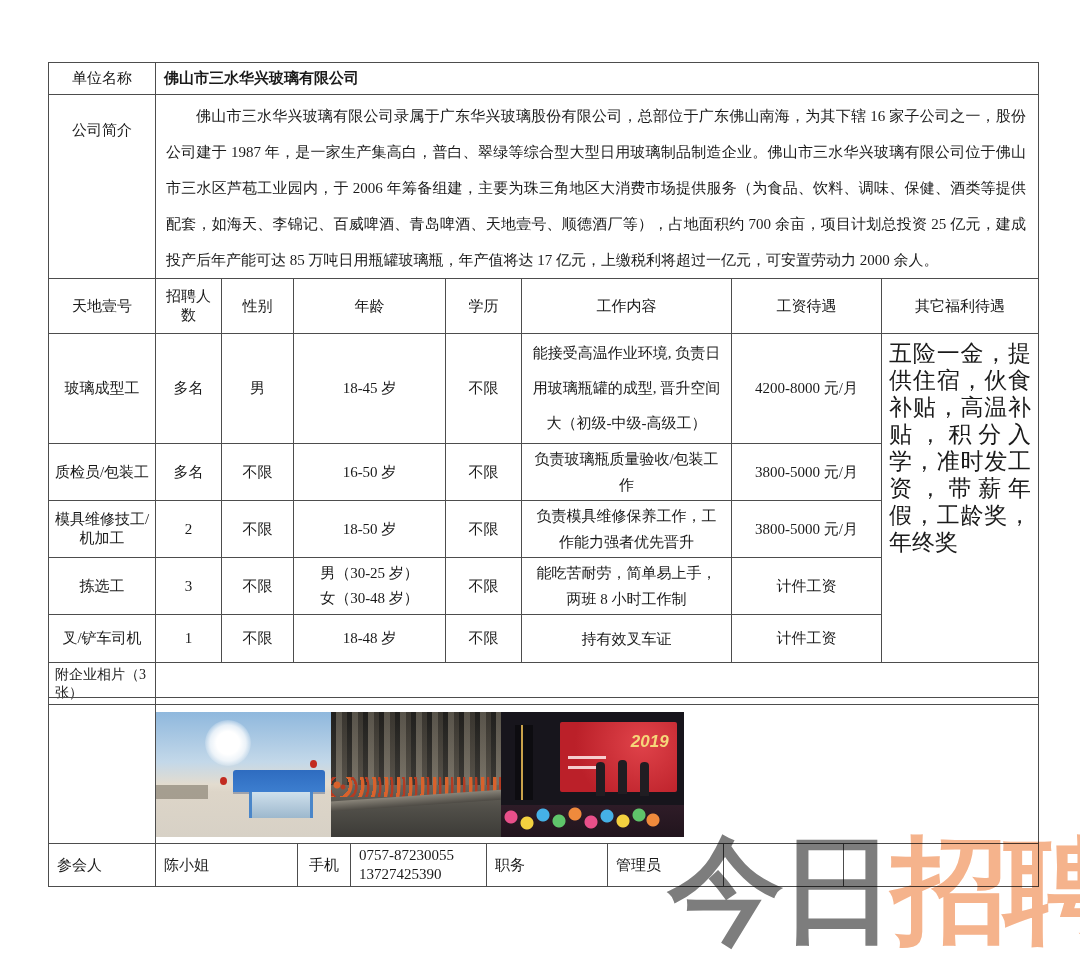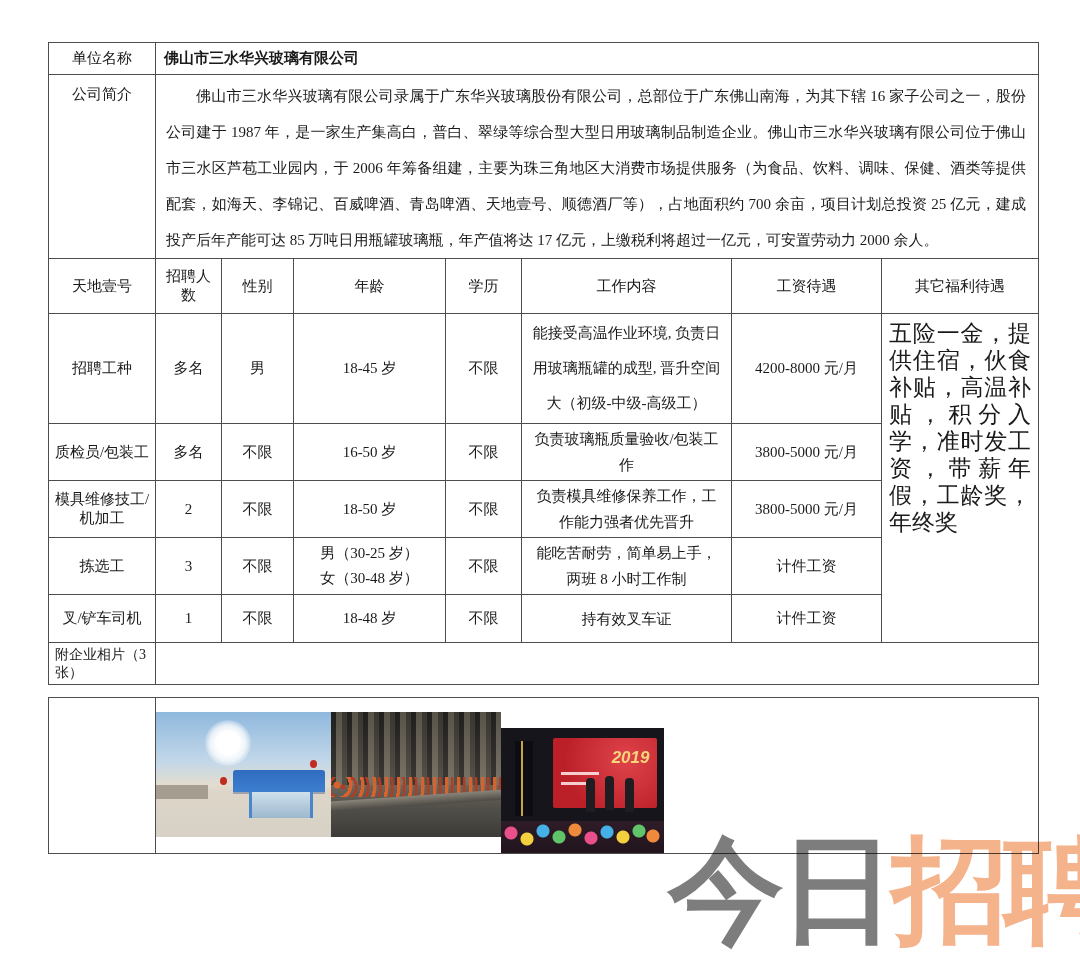--- a/index.html
+++ b/index.html
@@ -8,26 +8,26 @@
     overflow:hidden; color:#1a1a1a;
     font-family:"Liberation Serif","DejaVu Serif",serif;
   }
   .doc-title{
     position:absolute; left:0; top:30px; width:1080px; text-align:center;
     font-size:19px; letter-spacing:1px; font-weight:600;
   }
   table{border-collapse:collapse; table-layout:fixed;}
   td{border:1px solid #4d4d4d; font-size:15px; vertical-align:middle;
      text-align:center; padding:2px 4px; overflow:hidden;}
-  .main-table{position:absolute; left:48px; top:42px; width:990px;}
+  .main-table{position:absolute; left:48px; top:62px; width:990px;}
   .bottom-table{position:absolute; left:48px; top:697px; width:990px;}
   .lbl{text-align:center;}
   .left{text-align:left; padding-left:8px;}
   .bold-sans{font-family:Liberation Serif, serif; font-weight:bold;}
-  .intro-lbl{vertical-align:top; padding-top:10px;}
+  .intro-lbl{vertical-align:top; padding-top:26px;}
   .intro{
     vertical-align:top; text-align:justify; padding:0 10px;
   }
   .intro p{margin:3px 2px 0 0; text-indent:2em; line-height:36px; font-size:15px;}
   .hdr td{font-size:15px;}
   .duties{line-height:26px; padding:2px 8px;}
   .duties-tall{line-height:35px;}
   .benefits{
     vertical-align:top; text-align:justify; font-size:23px; line-height:27px;
     padding:6px 7px 4px 7px;
@@ -59,21 +59,21 @@
   
   .photo-factory{width:170px; background:linear-gradient(180deg,#35332e 0%,#57534b 32%,#6e6a61 55%,#504e48 78%,#3c3b37 100%);}
   .photo-factory .machines{position:absolute; left:0; top:0; width:100%; height:58%;
     background:repeating-linear-gradient(90deg,rgba(15,15,15,.55) 0 5px,rgba(130,122,108,.45) 5px 11px,rgba(60,55,48,.5) 11px 16px);}
   .photo-factory .bottles{position:absolute; left:0; top:52%; width:100%; height:16%;
     background:repeating-radial-gradient(circle at 6px 8px,#d8622c 0 3px,rgba(0,0,0,0) 4px 12px),
                repeating-radial-gradient(circle at 12px 10px,#b33b22 0 2px,rgba(0,0,0,0) 3px 12px);}
   .photo-factory .conveyor{position:absolute; left:-10%; top:66%; width:130%; height:10px;
     background:linear-gradient(180deg,#8a857a,#4e4b45); transform:rotate(-4deg);}
   
-  .photo-event{width:163px; background:#17151c;margin-top:16px;}
+  .photo-event{width:183px; background:#17151c;}
   .photo-event .sidelights{position:absolute; left:14px; top:10%; width:18px; height:60%;
     background:repeating-linear-gradient(90deg,#0d0c10 0 6px,#caa24a 6px 8px,#0d0c10 8px 14px);}
   .photo-event .screen{position:absolute; left:32%; top:8%; width:64%; height:56%;
     background:radial-gradient(circle at 70% 30%,#e0434a,#bb2029 70%); border-radius:2px;}
   .photo-event .screen .year{position:absolute; right:8px; top:10px; color:#f6d67a;
     font-family:"Liberation Sans",sans-serif; font-weight:bold; font-style:italic; font-size:17px;}
   .photo-event .screen .line1,.photo-event .screen .line2{position:absolute; left:8px; height:3px; background:rgba(255,235,235,.85);}
   .photo-event .screen .line1{top:34px; width:38px;}
   .photo-event .screen .line2{top:44px; width:30px;}
   .photo-event .person{position:absolute; width:9px; height:34px; background:#201d22; border-radius:4px 4px 0 0;}
@@ -130,21 +130,21 @@
       <td>天地壹号</td>
       <td>招聘人数</td>
       <td>性别</td>
       <td>年龄</td>
       <td>学历</td>
       <td>工作内容</td>
       <td>工资待遇</td>
       <td>其它福利待遇</td>
     </tr>
     <tr style="height:107px">
-      <td>招聘工种</td>
+      <td>玻璃成型工</td>
       <td>多名</td>
       <td>男</td>
       <td>18-45 岁</td>
       <td>不限</td>
       <td class="duties duties-tall">能接受高温作业环境, 负责日用玻璃瓶罐的成型, 晋升空间大（初级-中级-高级工）</td>
       <td>4200-8000 元/月</td>
       <td rowspan="5" class="benefits">五险一金，提供住宿，伙食补贴，高温补贴，积分入学，准时发工资，带薪年假，工龄奖，年终奖</td>
     </tr>
     <tr style="height:53px">
       <td>质检员/包装工</td>
@@ -229,20 +229,33 @@
               <div class="line2"></div>
             </div>
             <div class="person" style="left:52%; top:40%;"></div>
             <div class="person" style="left:64%; top:38%;"></div>
             <div class="person" style="left:76%; top:40%;"></div>
             <div class="balloons"></div>
           </div>
         </div>
       </td>
     </tr>
+    <tr style="height:38px">
+      <td class="left">参会人</td>
+      <td class="left">陈小姐</td>
+      <td>手机</td>
+      <td class="phone-cell">
+        <span>0757-87230055</span><br>
+        <span>13727425390</span>
+      </td>
+      <td class="left">职务</td>
+      <td class="left">管理员</td>
+      <td></td>
+      <td></td>
+    </tr>
   </tbody>
     </table>
 
   <div class="watermark">
     <span style="color:#7d7d7d">今日</span><span style="color:#f5b38c">招聘</span>
   </div>
 
 </div>
 
 </body></html>

